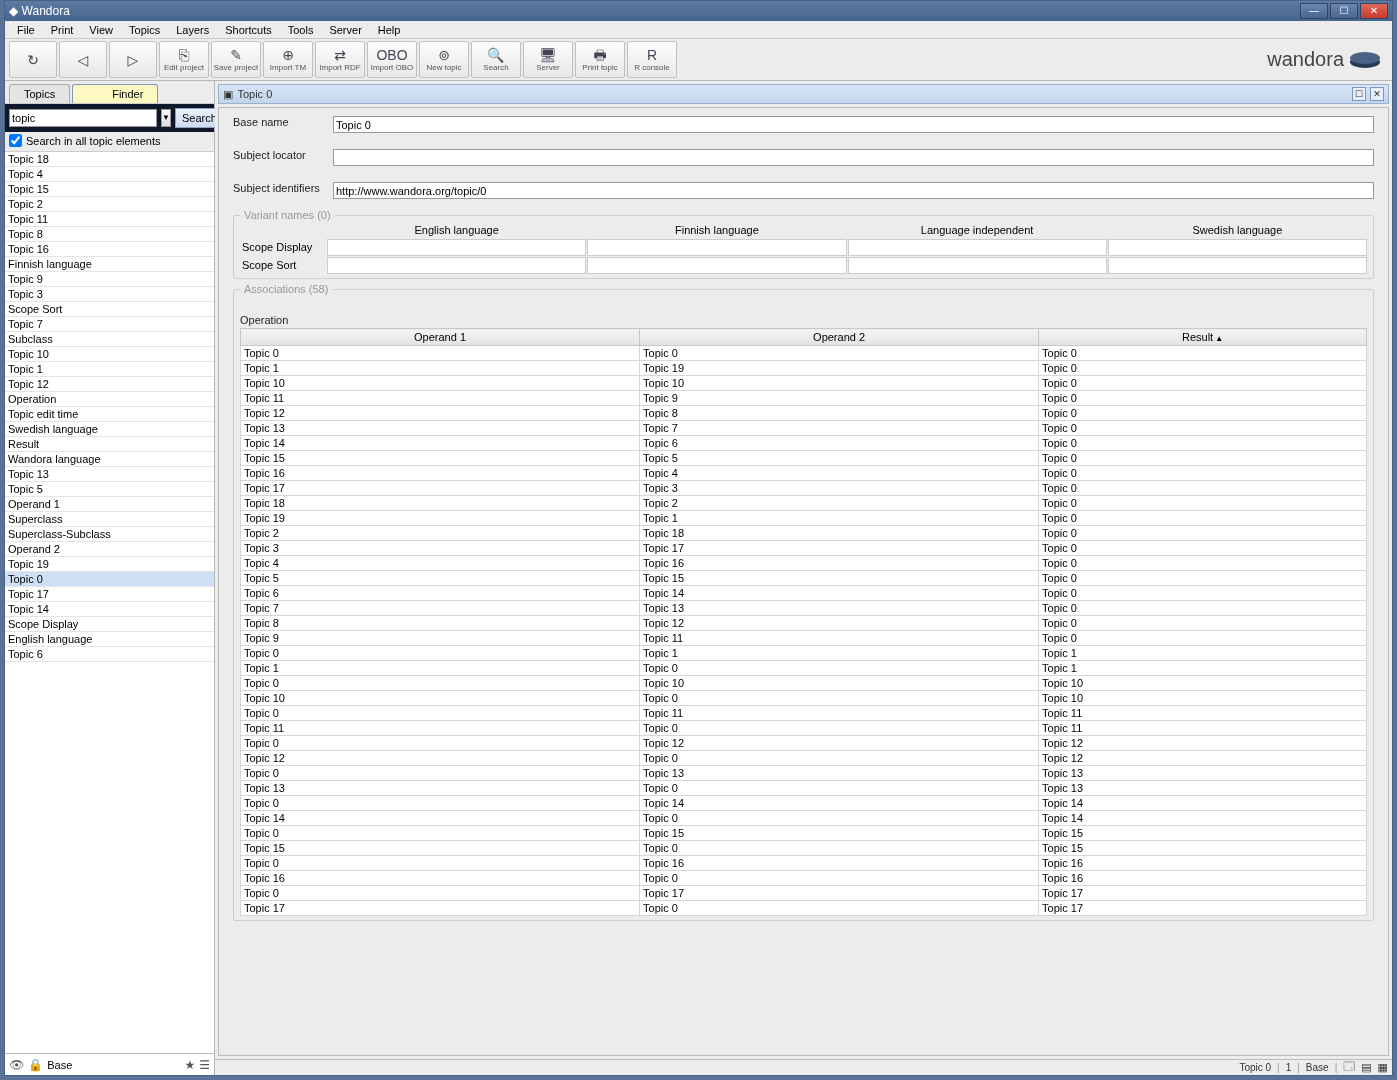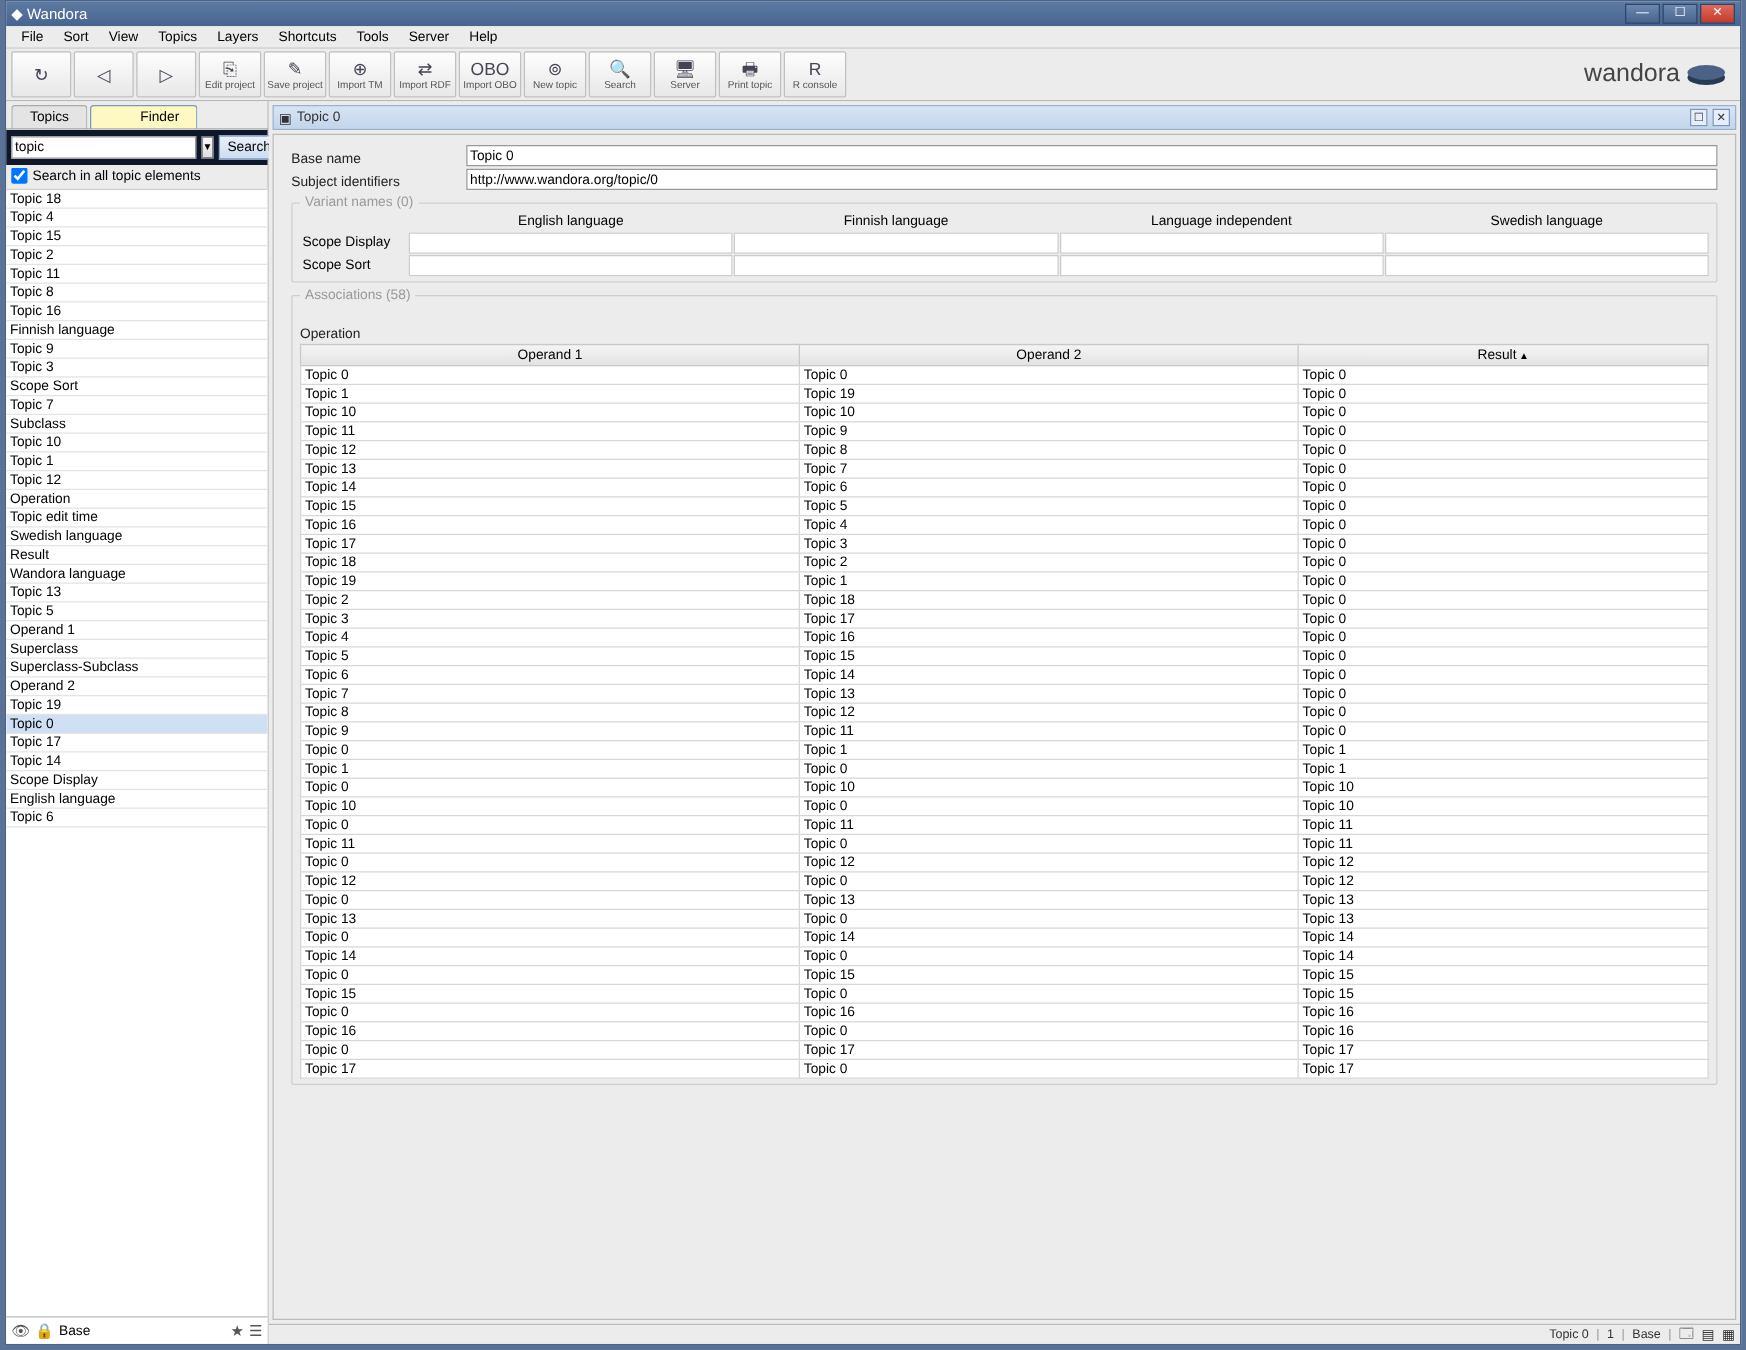--- a/index.html
+++ b/index.html
@@ -213,23 +213,22 @@
     flex: 1;
     margin: 0 3px 3px 3px;
     border: 1px solid #bbb;
     background: #ececec;
     overflow-y: auto;
     position: relative;
     padding: 8px 14px;
   }
   .fieldrow {
     display: flex;
-    align-items: flex-end;
-    margin-bottom: 2px;
-    gap: 40px;
+    align-items: flex-start;
+    margin-bottom: 16px;
   }
   .fieldrow label {
     width: 100px;
     font-size: 11px;
     color: #222;
   }
   .fieldrow input {
     flex: 1;
     height: 17px;
     border: 1px solid #999;
@@ -322,21 +321,21 @@
     <span>◆</span>&nbsp;
     <span>Wandora</span>
     <span class="spacer"></span>
     <div class="tb-btn">—</div>
     <div class="tb-btn">☐</div>
     <div class="tb-btn close">✕</div>
   </div>
 
   <div class="menubar" id="menubar">
       <span>File</span>
-      <span>Sort</span>
+      <span>Print</span>
       <span>View</span>
       <span>Topics</span>
       <span>Layers</span>
       <span>Shortcuts</span>
       <span>Tools</span>
       <span>Server</span>
       <span>Help</span>
     </div>
 
   <div class="toolbar" id="toolbar">
@@ -466,20 +465,24 @@
         <span class="spacer"></span>
         <div class="wbtn">☐</div>
         <div class="wbtn">✕</div>
       </div>
       <div class="editor" id="editor">
         <div class="fieldrow">
           <label>Base name</label>
           <input value="Topic 0" style="">
         </div>
         <div class="fieldrow">
+          <label>Subject locator</label>
+          <input value="" style="">
+        </div>
+        <div class="fieldrow">
           <label>Subject identifiers</label>
           <input value="http://www.wandora.org/topic/0" style="">
         </div>
 
         <div class="section">
           <div class="section-title">Variant names (0)</div>
           <div class="variant-grid" id="variant-grid">
               <div class="hdr"></div>
               <div class="hdr">English language</div>
               <div class="hdr">Finnish language</div>

